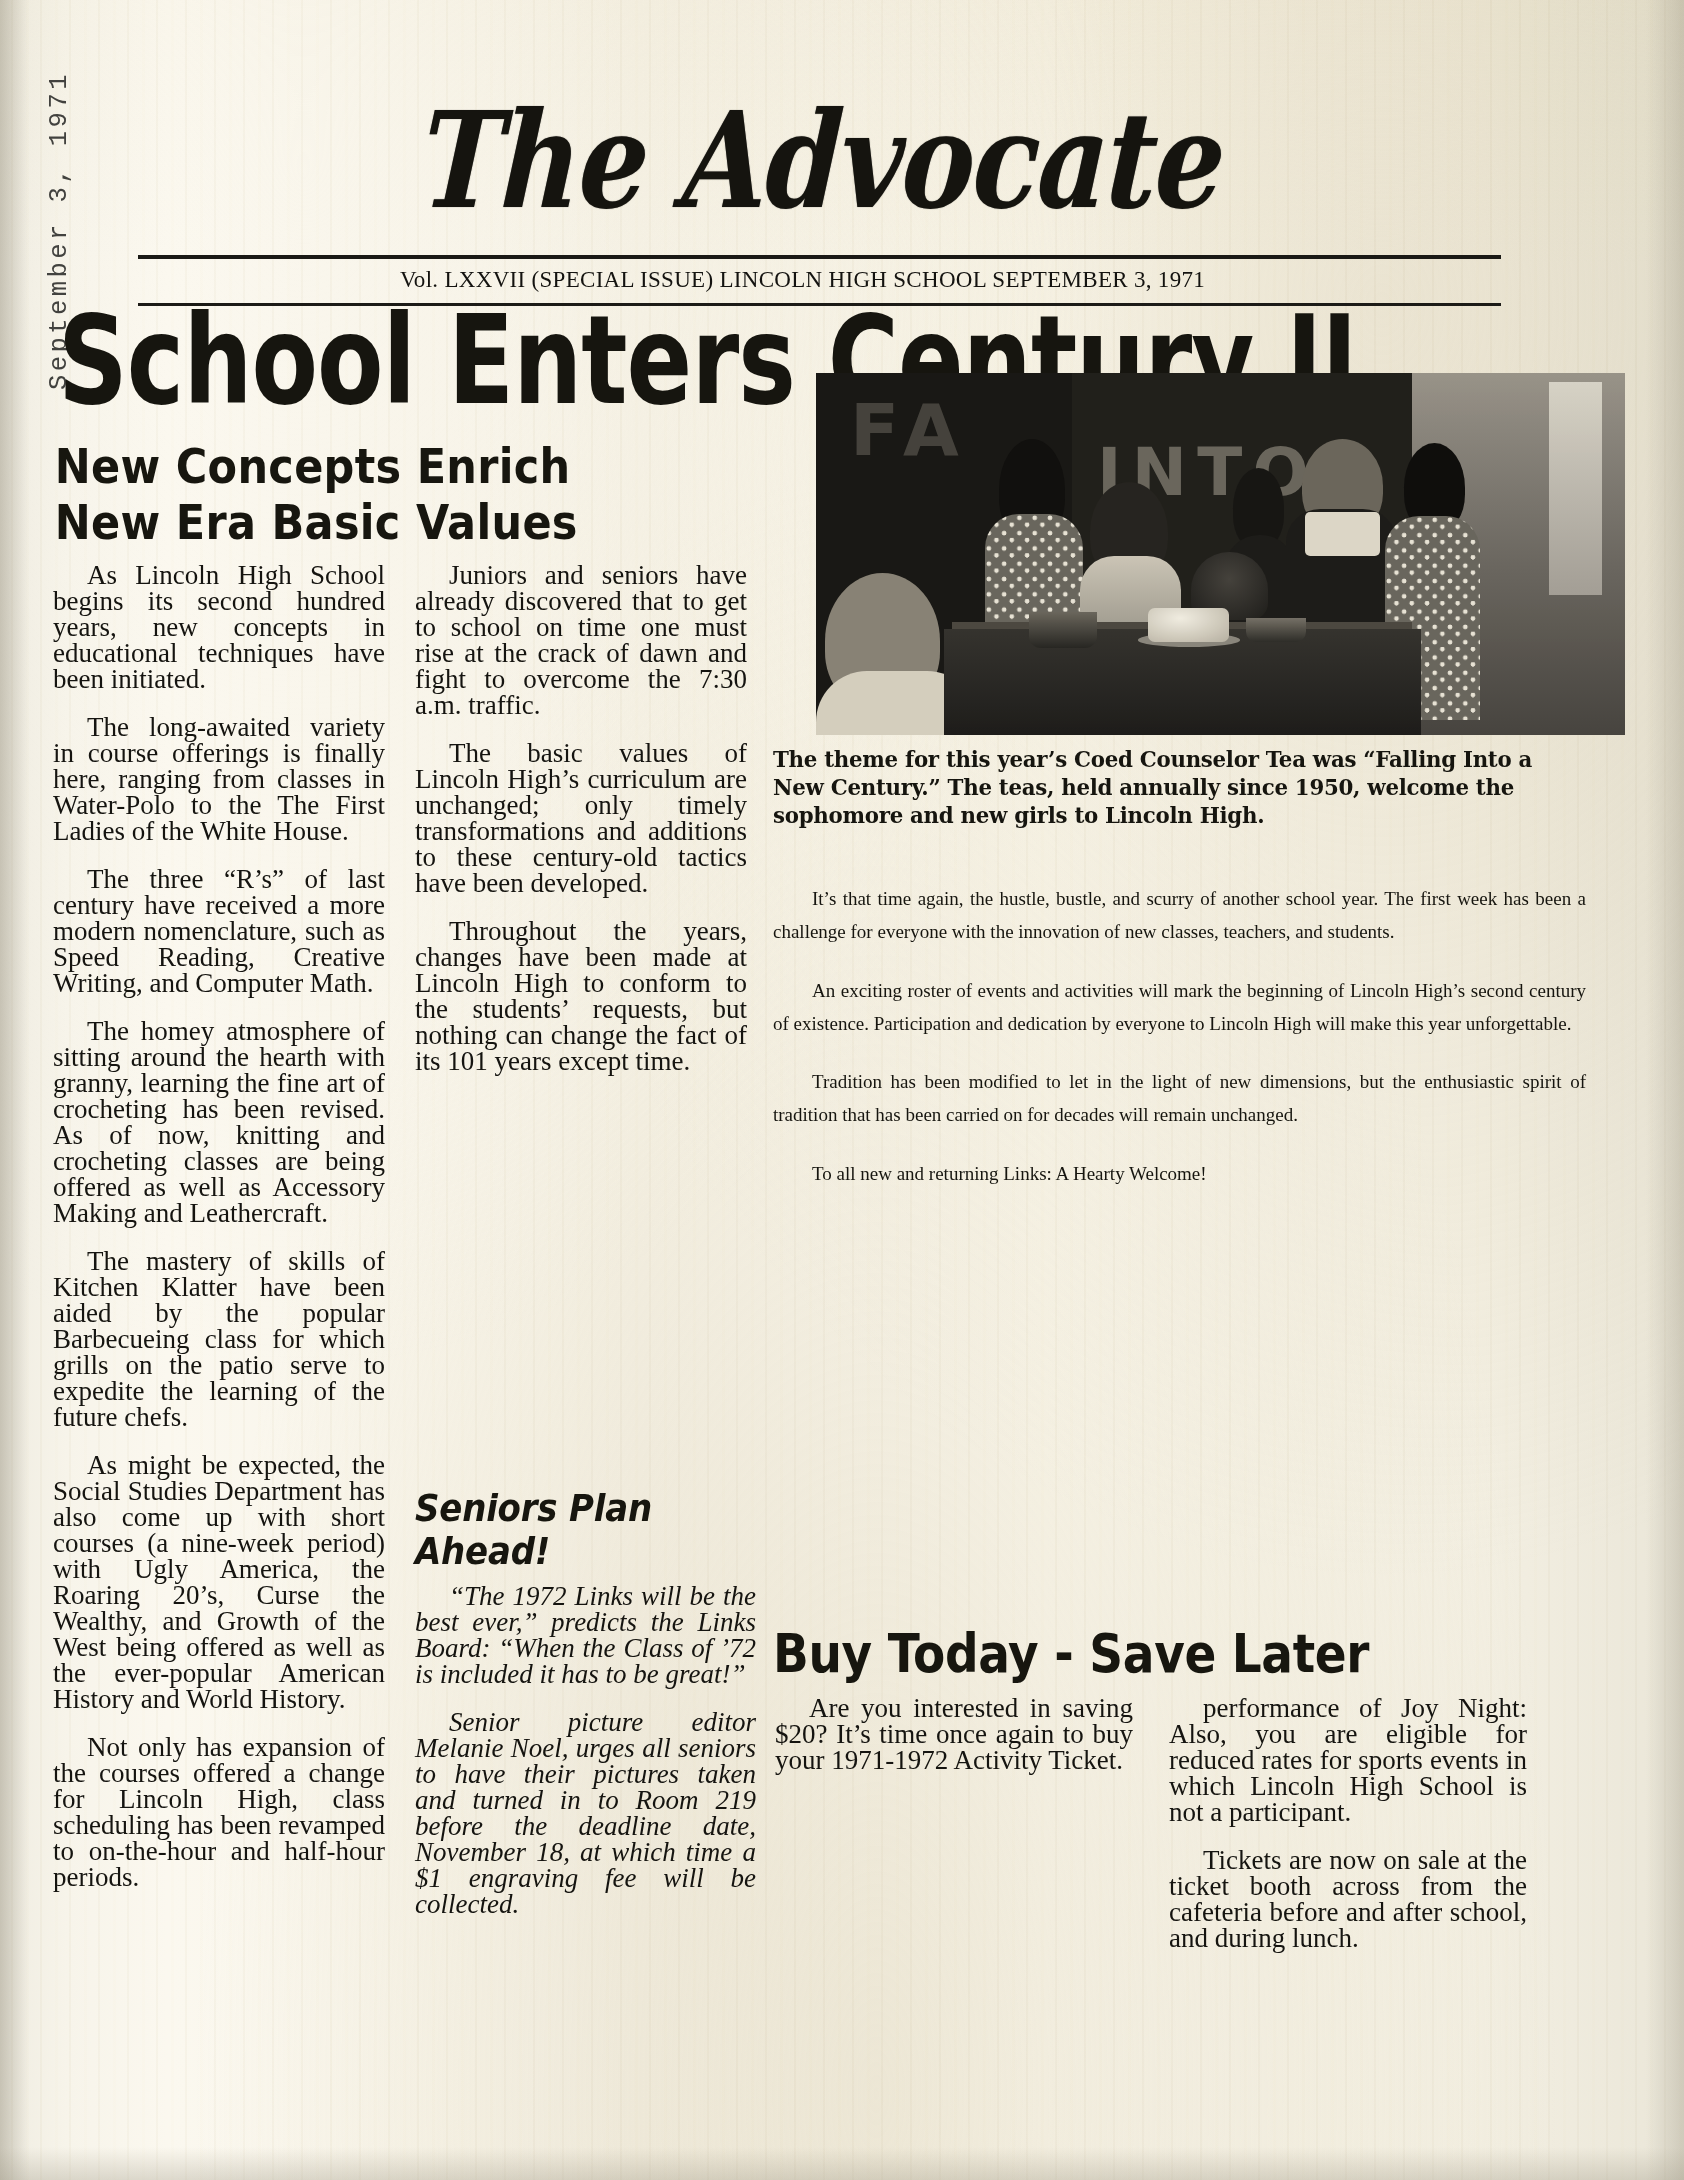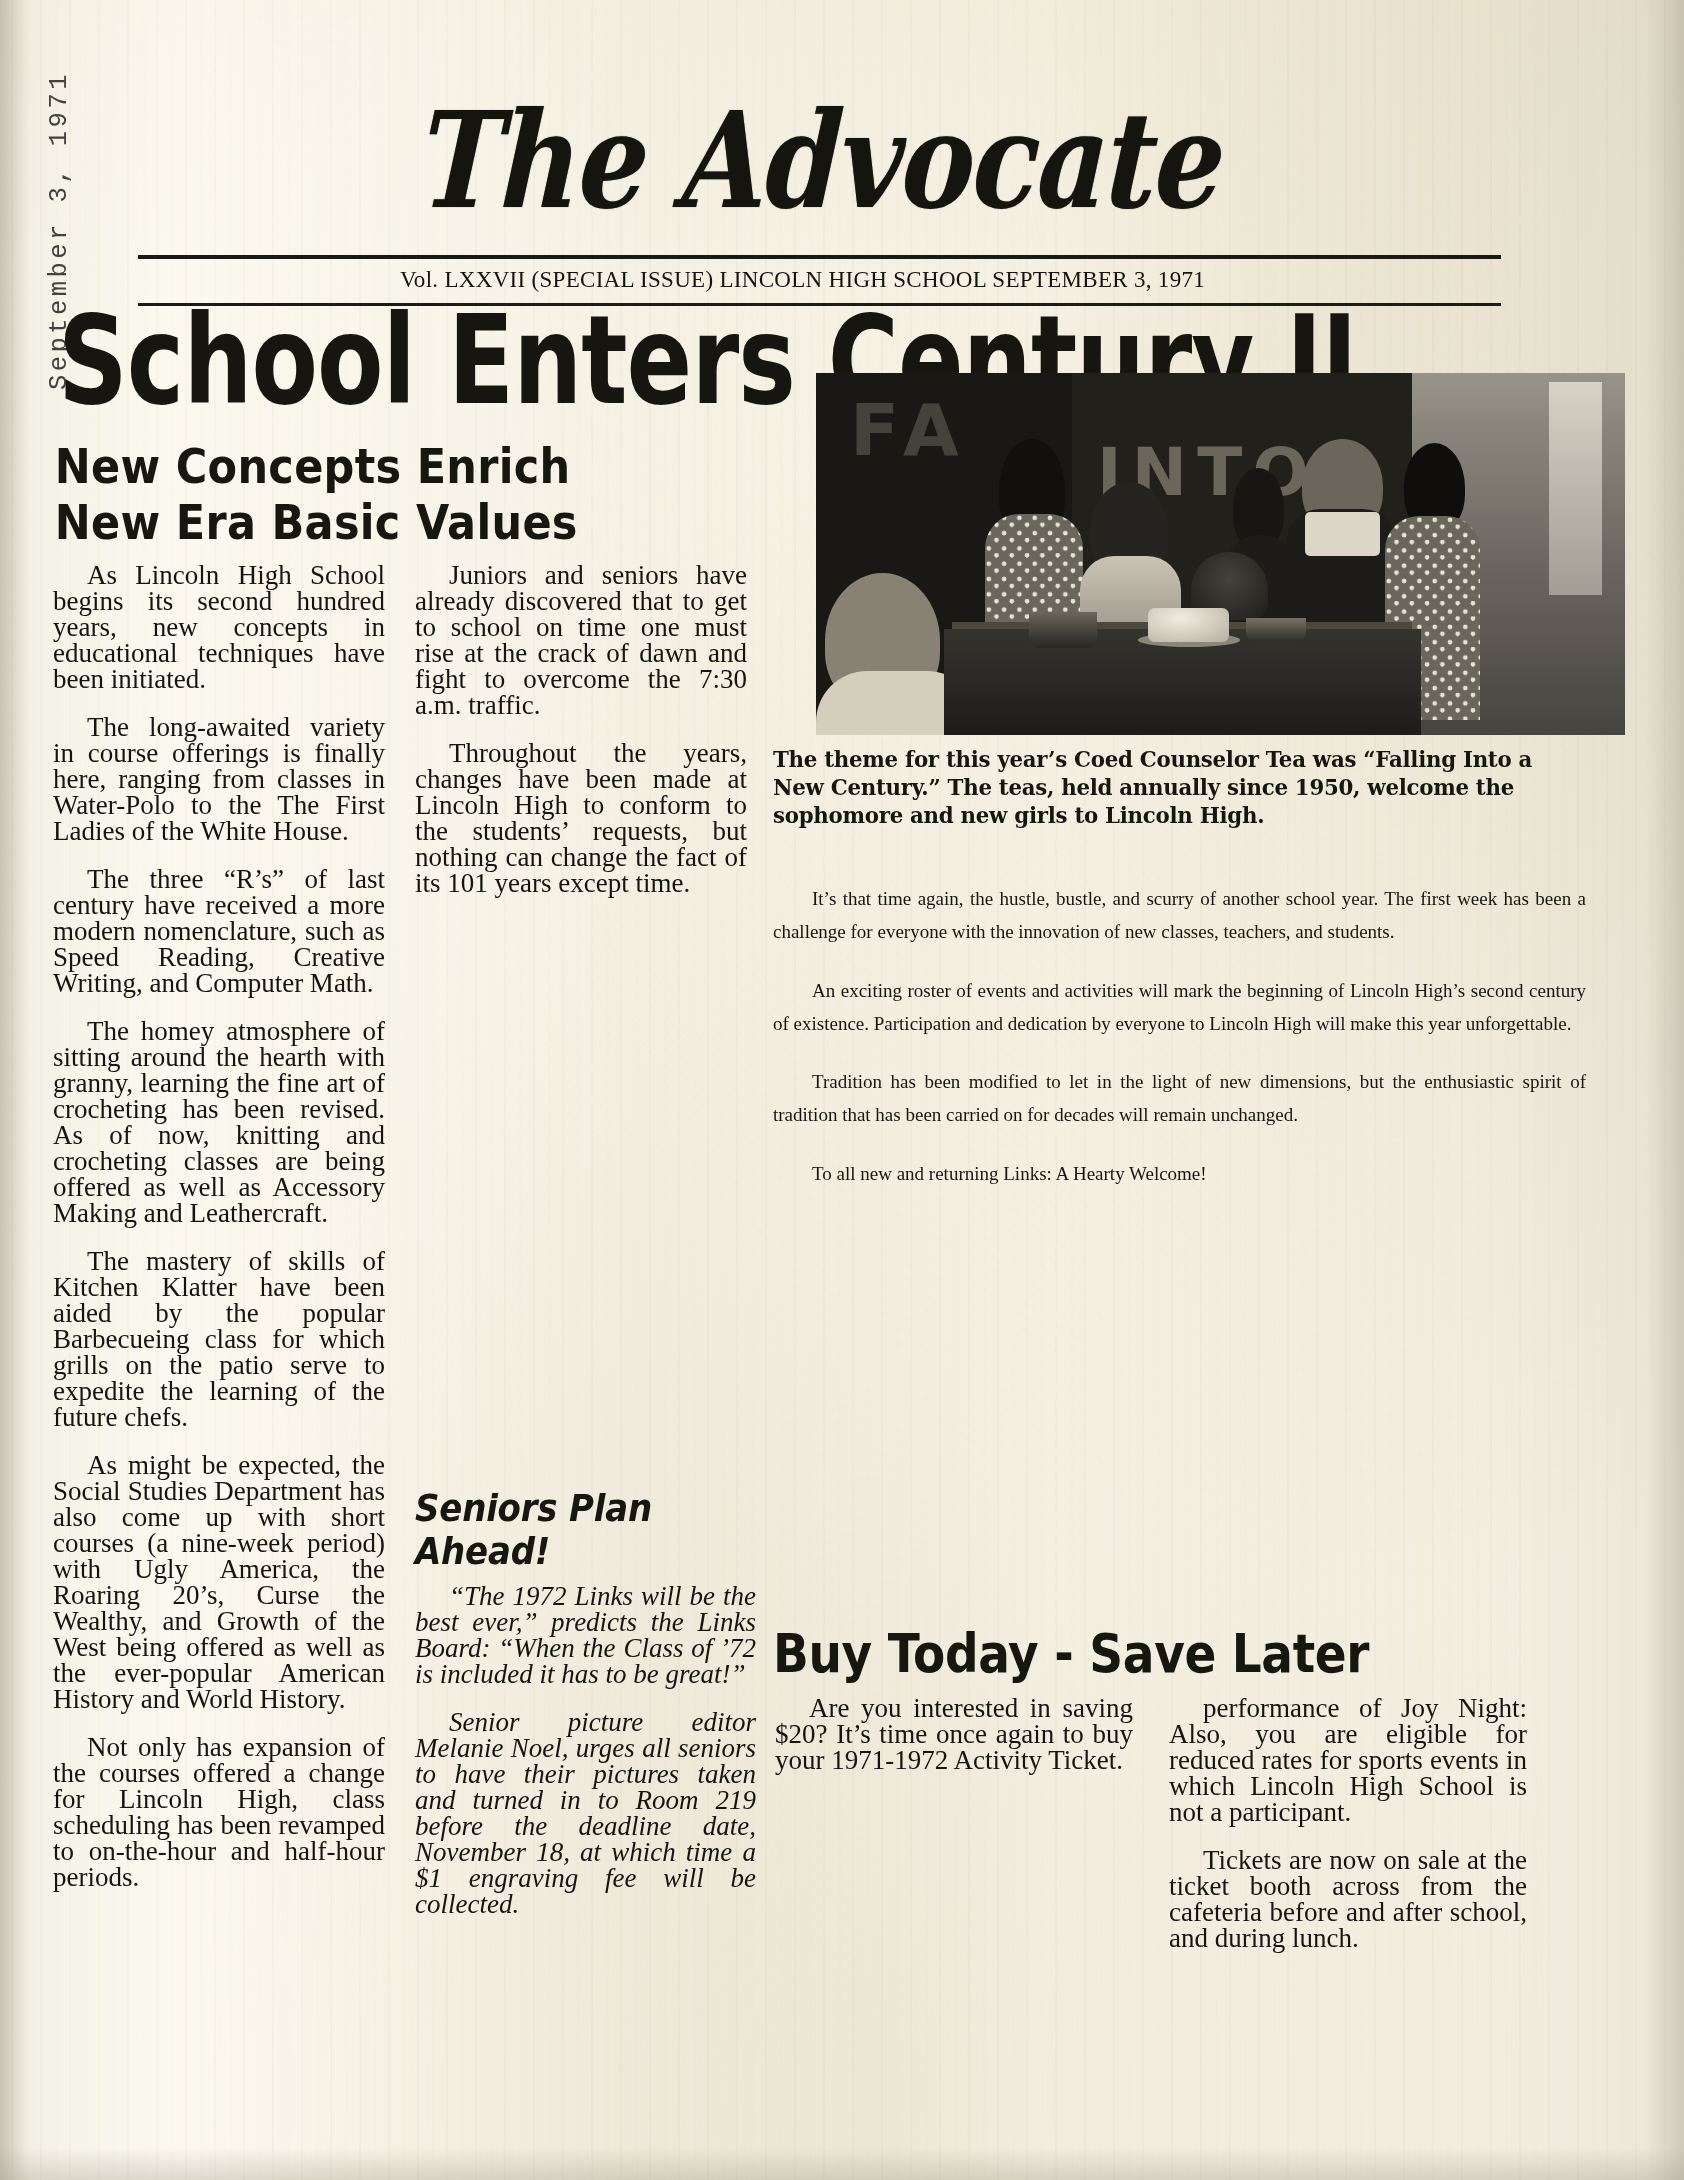--- a/index.html
+++ b/index.html
@@ -231,20 +231,21 @@
       <p>The long-awaited variety in course offerings is finally here, ranging from classes in Water-Polo to the The First Ladies of the White House.</p>
       <p>The three “R’s” of last century have received a more modern nomenclature, such as Speed Reading, Creative Writing, and Computer Math.</p>
       <p>The homey atmosphere of sitting around the hearth with granny, learning the fine art of crocheting has been revised. As of now, knitting and crocheting classes are being offered as well as Accessory Making and Leathercraft.</p>
       <p>The mastery of skills of Kitchen Klatter have been aided by the popular Barbecueing class for which grills on the patio serve to expedite the learning of the future chefs.</p>
       <p>As might be expected, the Social Studies Department has also come up with short courses (a nine-week period) with Ugly America, the Roaring 20’s, Curse the Wealthy, and Growth of the West being offered as well as the ever-popular American History and World History.</p>
       <p>Not only has expansion of the courses offered a change for Lincoln High, class scheduling has been revamped to on-the-hour and half-hour periods.</p>
     </div>
 
     <div class="col bodytext" style="left:362px;top:511px;width:332px;">
       <p>Juniors and seniors have already discovered that to get to school on time one must rise at the crack of dawn and fight to overcome the 7:30 a.m. traffic.</p>
+      <p>The basic values of Lincoln High’s curriculum are unchanged; only timely transformations and additions to these century-old tactics have been developed.</p>
       <p>Throughout the years, changes have been made at Lincoln High to conform to the students’ requests, but nothing can change the fact of its 101 years except time.</p>
     </div>
 
     <div class="col" style="left:362px;top:1435px;width:341px;font-style:italic;">
       <h2 class="subhead">Seniors Plan Ahead!</h2>
       <div class="bodytext">
         <p>“The 1972 Links will be the best ever,” predicts the Links Board: “When the Class of ’72 is included it has to be great!”</p>
         <p>Senior picture editor Melanie Noel, urges all seniors to have their pictures taken and turned in to Room 219 before the deadline date, November 18, at which time a $1 engraving fee will be collected.</p>
       </div>
     </div>

